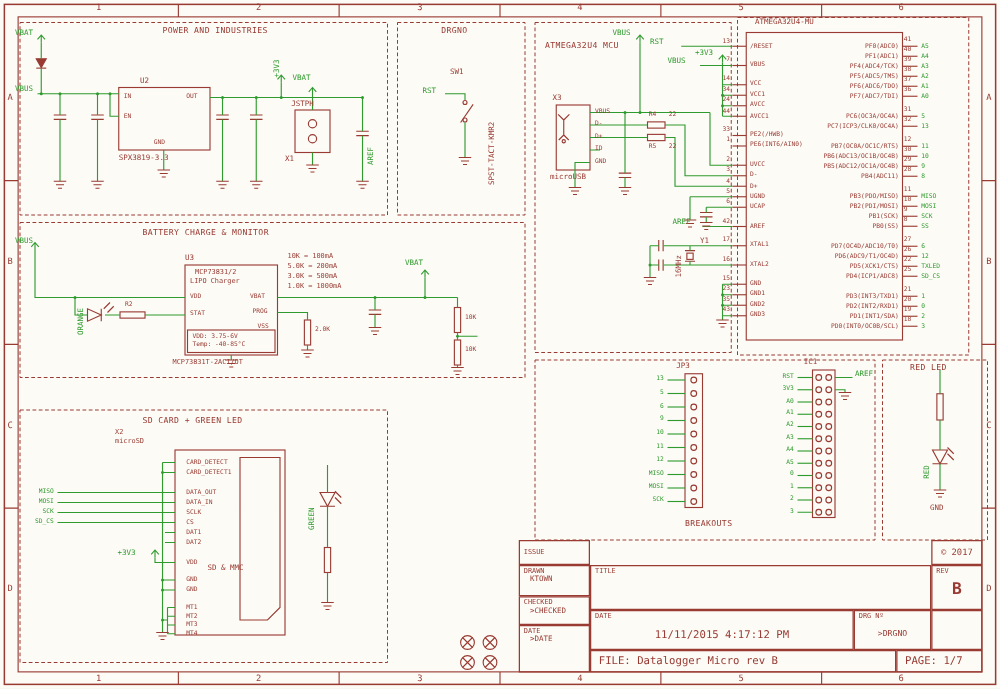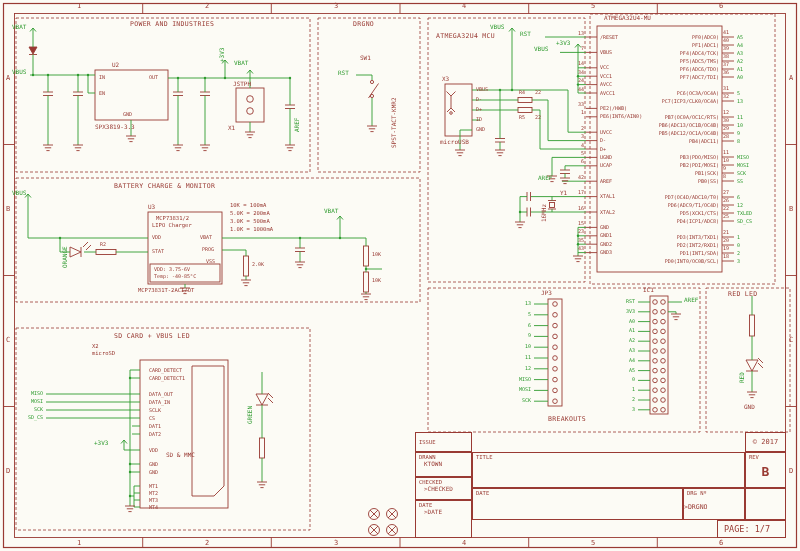--- a/index.html
+++ b/index.html
@@ -18,21 +18,21 @@
   .ctr{text-align:center;}
   .rot{transform-origin:0 0;transform:rotate(-90deg);}
   
   .tb{position:absolute;left:415px;top:432px;width:371px;height:106px;color:var(--ink);}
   .tb .cell{position:absolute;border:1px solid var(--ink);}
   .tb .cap{font-size:5.5px;line-height:6px;padding:1px 0 0 3px;}
   .tb .val{font-size:6px;line-height:7px;padding-left:8px;}
   .company{font-size:10px;font-weight:bold;line-height:19px;padding-left:6px;letter-spacing:.5px;}
   .copy{font-size:7px;line-height:19px;text-align:center;}
   .bigdate{font-size:8.5px;text-align:center;margin-top:7px;}
-  .drgval{font-size:6.5px;margin-top:7px;}
+  .drgval{font-size:6.5px;text-align:center;margin-top:7px;}
   .filetxt{font-size:8.5px;line-height:17px;padding-left:6px;}
   .revB{font-size:13px;font-weight:bold;text-align:center;margin-top:4px;}
 </style>
 </head>
 <body>
 
 <div id="sheet">
 
   <svg id="schem" width="800" height="551" viewBox="0 0 800 551">
     <defs>
@@ -388,21 +388,21 @@
     <span class="lbl s55" style="left:230px;top:211px">5.0K = 200mA</span>
     <span class="lbl s55" style="left:230px;top:219px">3.0K = 500mA</span>
     <span class="lbl s55" style="left:230px;top:227px">1.0K = 1000mA</span>
     <span class="lbl grn rot" style="left:62px;top:268px">ORANGE</span>
     <span class="lbl s5" style="left:100px;top:242px">R2</span>
     <span class="lbl grn" style="left:324px;top:208px">VBAT</span>
     <span class="lbl s5" style="left:372px;top:252px">10K</span>
     <span class="lbl s5" style="left:372px;top:278px">10K</span>
     <span class="lbl s5" style="left:252px;top:262px">2.0K</span>
 
-    <span class="lbl s65" style="left:114px;top:333px">SD CARD + VBUS LED</span>
+    <span class="lbl s65" style="left:114px;top:333px">SD CARD + GREEN LED</span>
     <span class="lbl s55" style="left:92px;top:344px">X2</span>
     <span class="lbl s55" style="left:92px;top:351px">microSD</span>
     <span class="lbl" style="left:166px;top:452px">SD &amp; MMC</span>
     <span class="lbl grn" style="left:94px;top:440px">+3V3</span>
     <span class="lbl grn rot" style="left:247px;top:424px">GREEN</span>
 
     <span class="lbl" style="left:541px;top:290px">JP3</span>
     <span class="lbl" style="left:643px;top:287px">IC1</span>
     <span class="lbl grn" style="left:684px;top:297px">AREF</span>
     <span class="lbl s65" style="left:548px;top:416px">BREAKOUTS</span>
@@ -586,23 +586,27 @@
     </div>
     <div class="cell" style="left:57px;top:20px;width:273px;height:36px">
       <div class="cap">TITLE</div>
     </div>
     <div class="cell" style="left:330px;top:20px;width:41px;height:36px">
       <div class="cap">REV</div>
       <div class="revB">B</div>
     </div>
     <div class="cell" style="left:57px;top:56px;width:211px;height:32px">
       <div class="cap">DATE</div>
+      <div class="bigdate">11/11/2015 4:17:12 PM</div>
     </div>
     <div class="cell" style="left:268px;top:56px;width:62px;height:32px">
       <div class="cap">DRG Nº</div>
       <div class="drgval">&gt;DRGNO</div>
     </div>
     <div class="cell" style="left:330px;top:56px;width:41px;height:32px"></div>
+    <div class="cell" style="left:57px;top:88px;width:245px;height:18px">
+      <div class="filetxt">FILE: Datalogger Micro rev B</div>
+    </div>
     <div class="cell" style="left:302px;top:88px;width:69px;height:18px">
       <div class="filetxt">PAGE: 1/7</div>
     </div>
   </div>
 </div>
 
 </body></html>

